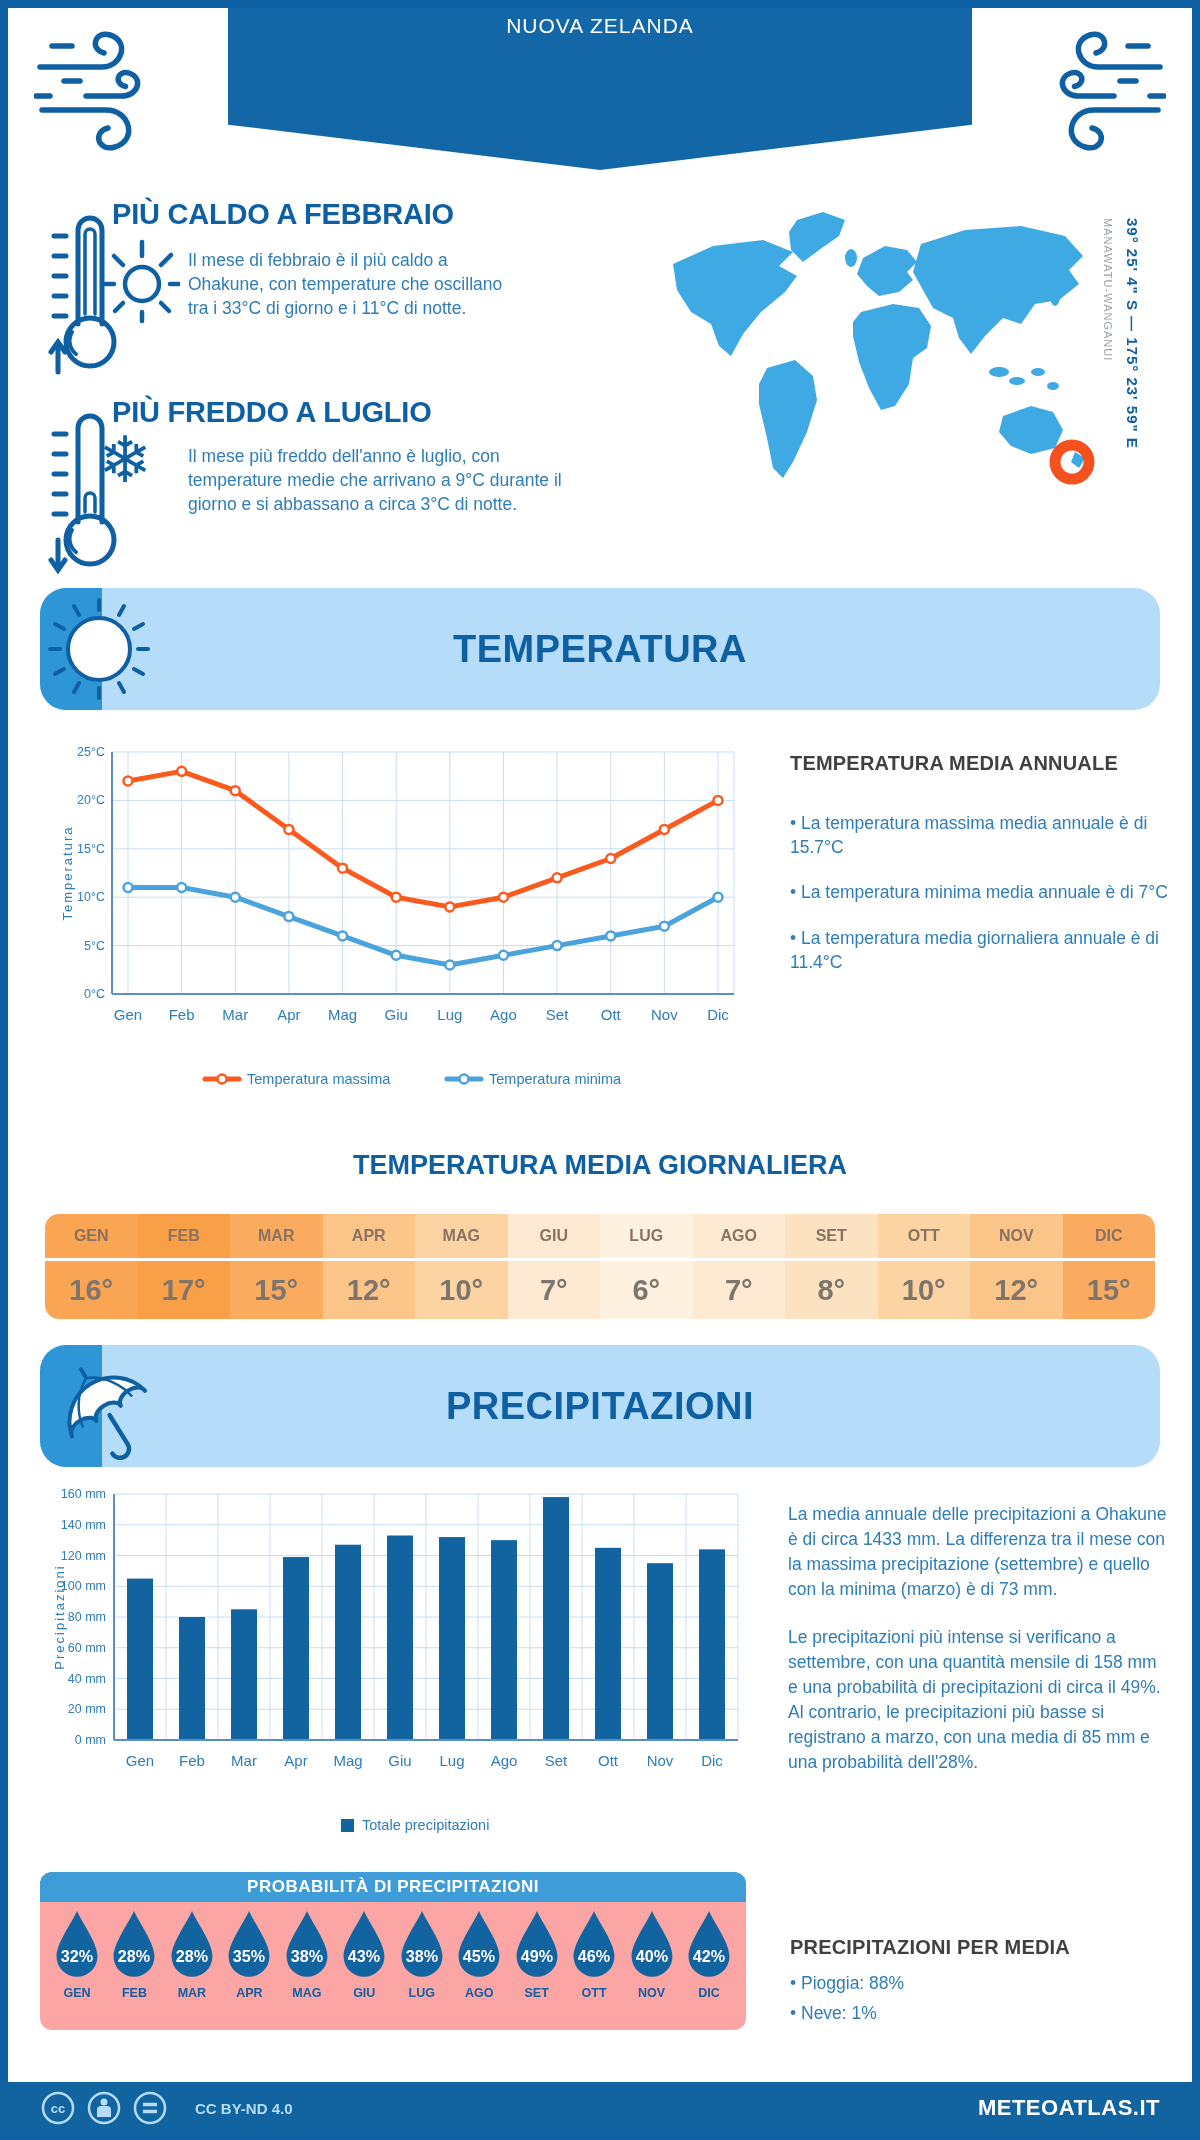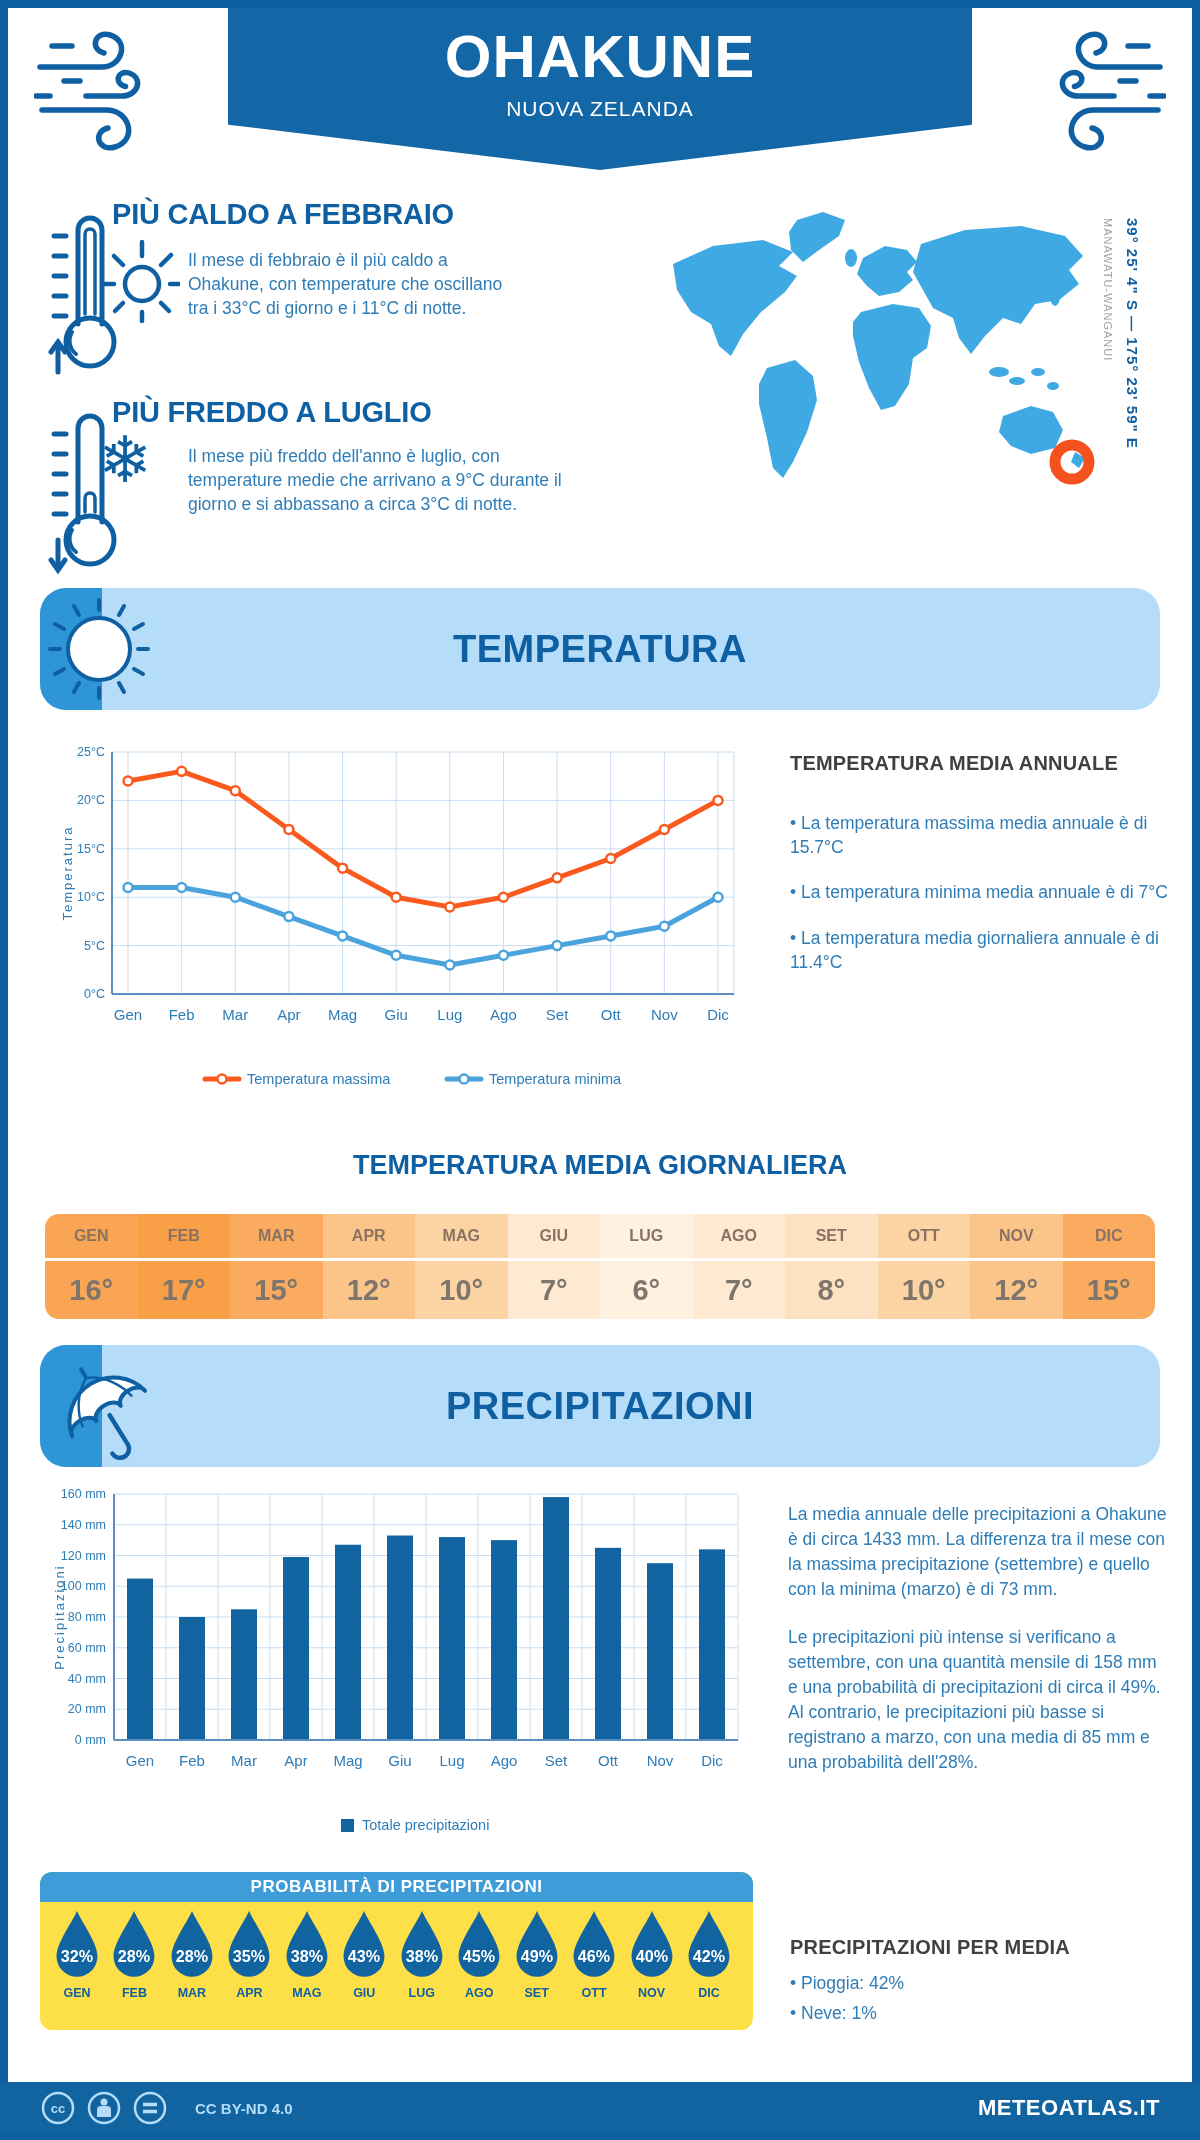--- a/index.html
+++ b/index.html
@@ -35,21 +35,21 @@
 
   .center-head{width:100%;text-align:center;font-size:27px;font-weight:700;color:#0F5FA3;}
 
   
   .temp-table{left:45px;top:1214px;width:1110px;display:grid;grid-template-columns:repeat(12,1fr);border-radius:14px;overflow:hidden;}
   .temp-col{display:flex;flex-direction:column;}
   .temp-col .m{height:44px;display:flex;align-items:center;justify-content:center;font-weight:700;font-size:16px;color:#8A7262;border-bottom:3px solid #fff;}
   .temp-col .v{height:58px;display:flex;align-items:center;justify-content:center;font-weight:700;font-size:29px;color:#7E756C;}
 
   
-  .prob-panel{left:40px;top:1872px;width:706px;height:158px;background:#fde047;border-radius:12px;padding-left:7px;}
+  .prob-panel{left:40px;top:1872px;width:706px;height:158px;background:#fca5a5;border-radius:12px;}
   .prob-head{position:absolute;left:0;top:0;width:100%;height:30px;background:#3E9CD9;border-radius:12px 12px 0 0;
     display:flex;align-items:center;justify-content:center;color:#fff;font-weight:700;font-size:17px;letter-spacing:0.5px;}
   .drops{position:absolute;left:10px;top:38px;width:686px;display:flex;justify-content:space-between;}
   .drop{width:54px;text-align:center;}
   .drop .mon{margin-top:2px;font-size:12.5px;font-weight:700;color:#0F5FA3;}
 
   
   .footer{left:0;top:2082px;width:1200px;height:52px;background:#11649F;z-index:70;display:flex;align-items:center;}
   .footer .lic{display:flex;align-items:center;gap:10px;margin-left:40px;}
   .footer .lic-text{color:#B5DCF8;font-weight:700;font-size:15px;margin-left:17px;}
@@ -77,21 +77,20 @@
     <path d="M6 47 h62 c20 0 28 -26 8 -32 c-15 -4.5 -21 14 -6 18"></path>
     <path d="M52 76 h36 c16 0 22 -18 7 -23 c-11 -3.5 -16 10 -3.5 13.5"></path>
     <path d="M8 90 h64 c24 0 32 30 9 37 c-17 5 -23 -15 -7 -19"></path>
     <path d="M18 26 h20"></path>
       <path d="M30 61 h16"></path>
       <path d="M2 76 h14"></path>
   </g>
 </svg>
 
 <div class="abs banner">
-  <h1>OHAKUNE</h1>
   <div class="sub">NUOVA ZELANDA</div>
 </div>
 
 <svg class="abs" style="left:48px;top:206px;" width="70" height="170" viewBox="0 0 70 170">
   <g fill="none" stroke="#0F5FA3" stroke-width="5" stroke-linecap="round">
     <circle cx="42" cy="136" r="24"></circle>
     <path d="M30 118 V24 a12 12 0 0 1 24 0 V118"></path>
     <path d="M37 108 V28 a5 5 0 0 1 10 0 V108" stroke-width="3.5"></path>
     <path d="M28 148 a17 17 0 0 1 -4 -22" stroke-width="4"></path>
     <path d="M6 30 h12"></path>
@@ -447,21 +446,21 @@
         </svg><div class="mon">NOV</div></div>
       <div class="drop"><svg width="54" height="70" viewBox="0 0 100 130">
           <path d="M50 2 C 38 28 12 62 12 86 a38 38 0 0 0 76 0 C 88 62 62 28 50 2 Z" fill="#11649F"></path>
           <text x="50" y="97" text-anchor="middle" fill="#fff" font-size="30" font-weight="bold">42%</text>
         </svg><div class="mon">DIC</div></div>
     </div>
 </div>
 
 <div class="abs col-head" style="left:790px;top:1936px;">PRECIPITAZIONI PER MEDIA</div>
 <div class="abs" style="left:790px;top:1968px;font-size:17.5px;line-height:30px;color:#2F7DB7;">
-  <div>• Pioggia: 42%</div>
+  <div>• Pioggia: 88%</div>
   <div>• Neve: 1%</div>
 </div>
 
 <div class="abs footer">
   <div class="lic">
     <svg width="36" height="36" viewBox="0 0 36 36">
       <circle cx="18" cy="18" r="15" fill="none" stroke="#B5DCF8" stroke-width="2.5"></circle>
       <text x="18" y="23" text-anchor="middle" fill="#B5DCF8" font-size="13" font-weight="bold">cc</text>
     </svg>
     <svg width="36" height="36" viewBox="0 0 36 36">

